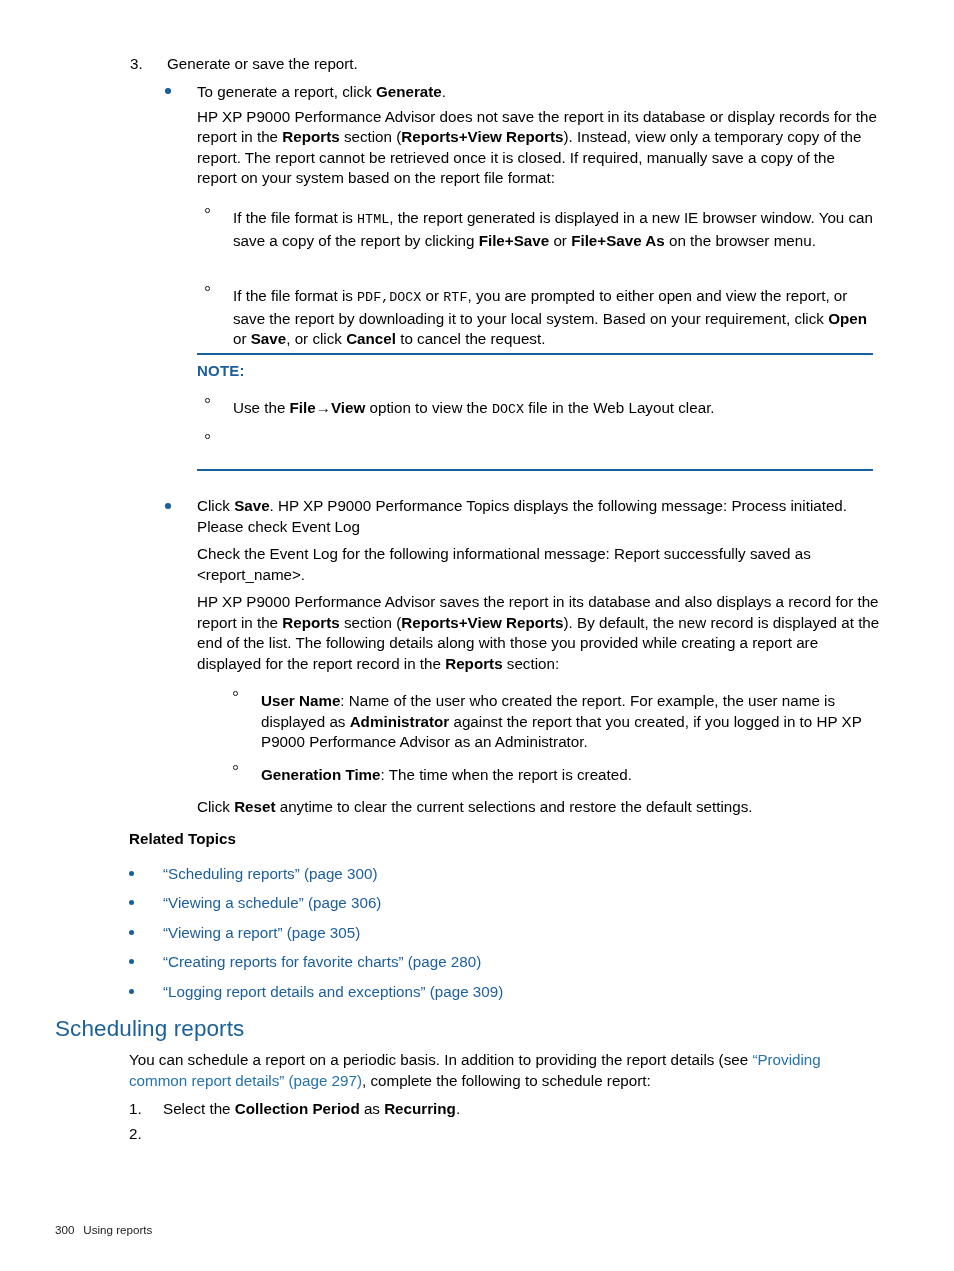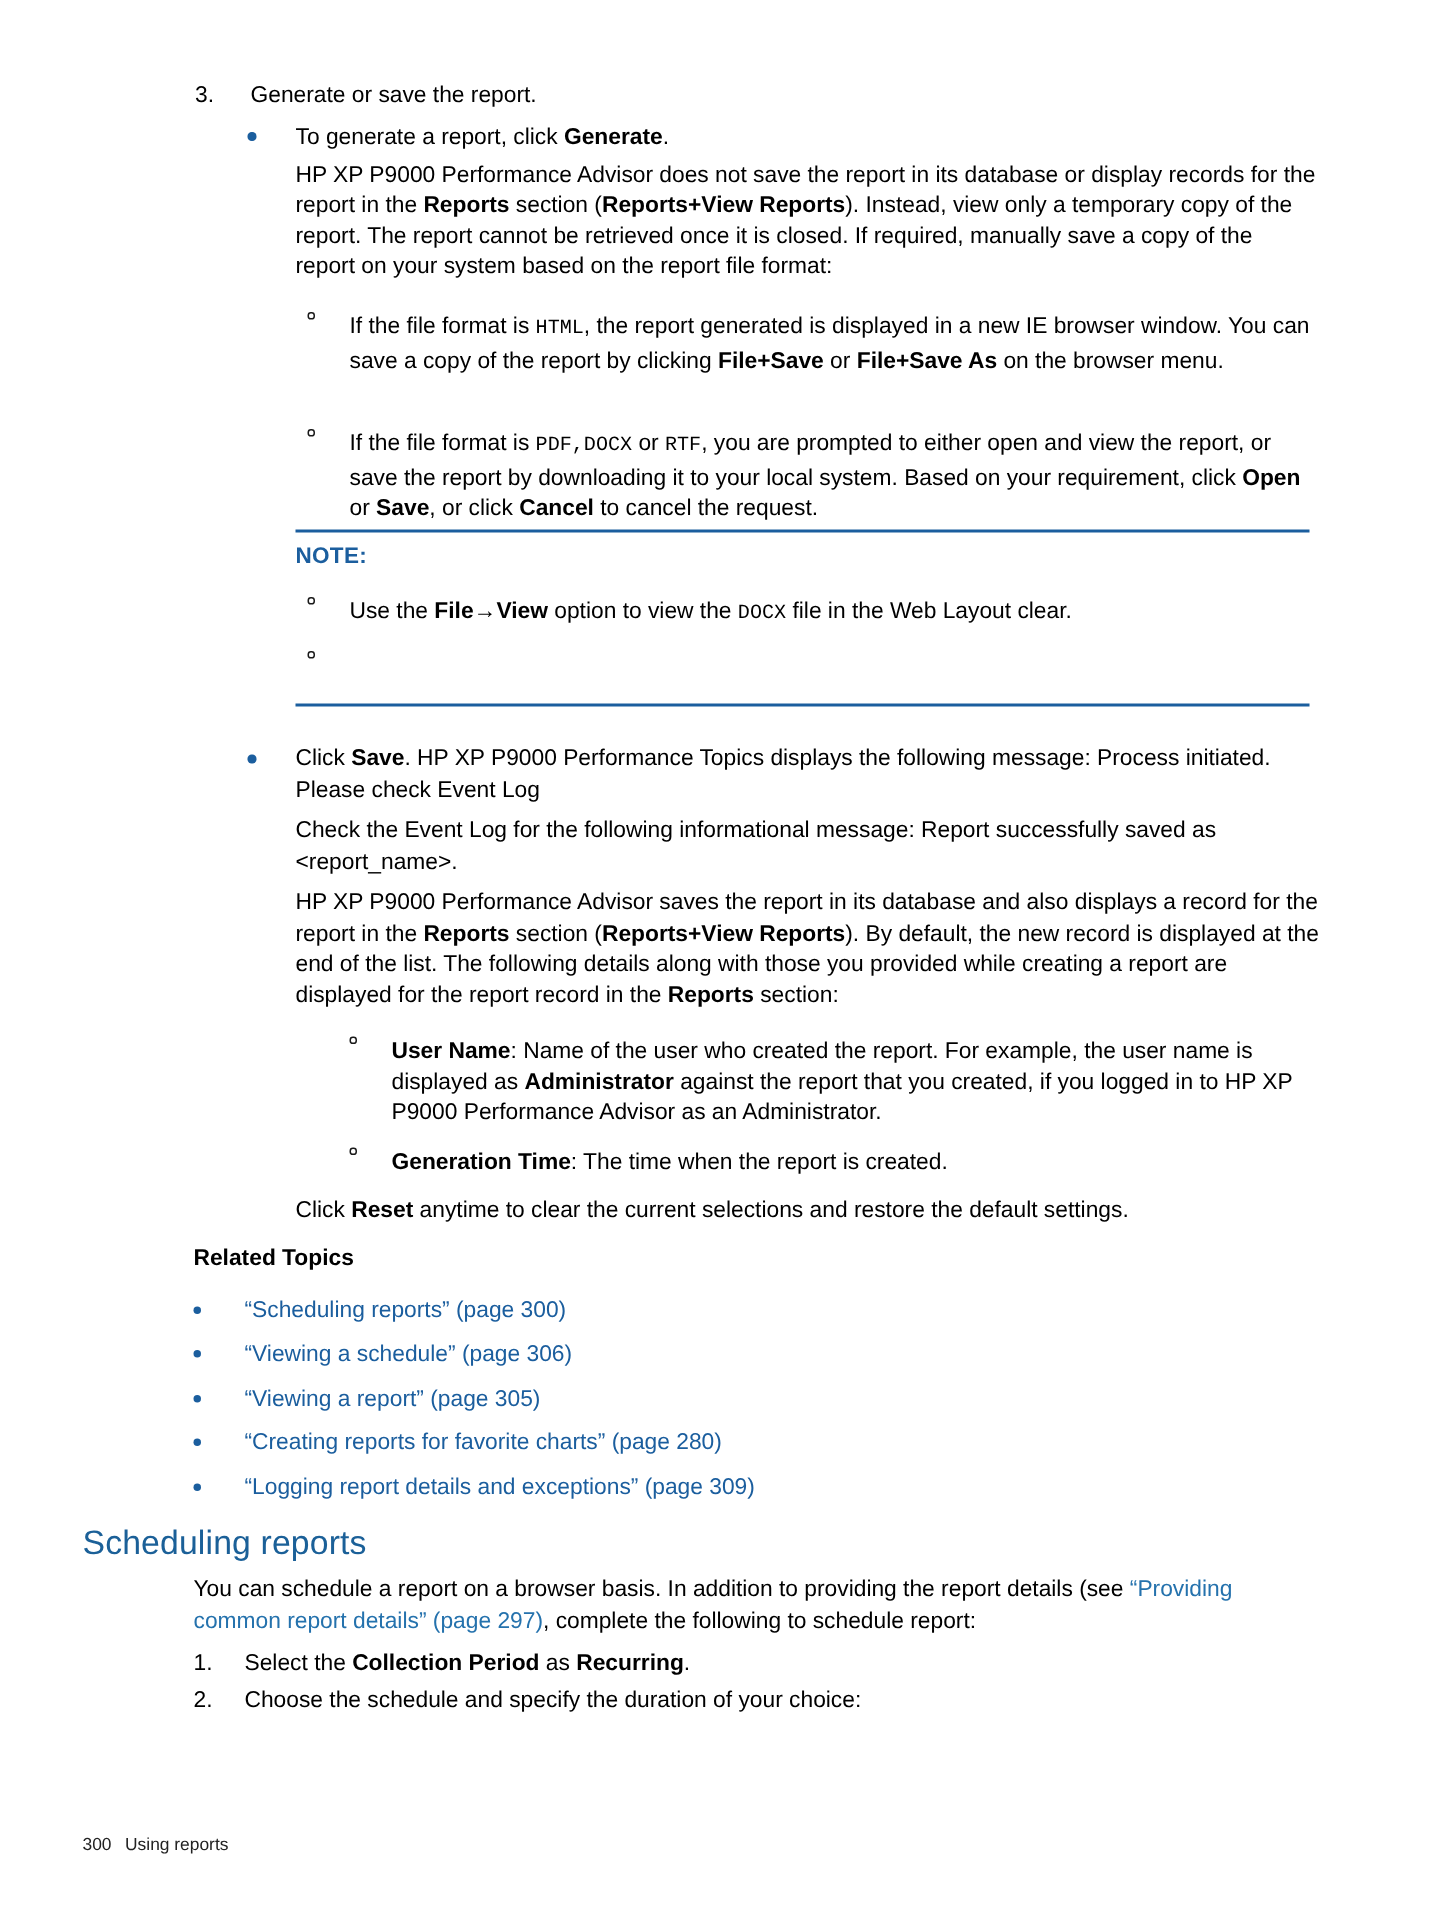--- a/index.html
+++ b/index.html
@@ -194,25 +194,24 @@
     <span class="bullet-dot-sm rt-dot"></span>
     <span class="rt-label link">“Creating reports for favorite charts” (page 280)</span>
   </div>
   <div class="abs rt-row" style="top:982px">
     <span class="bullet-dot-sm rt-dot"></span>
     <span class="rt-label link">“Logging report details and exceptions” (page 309)</span>
   </div>
 
   <h1 class="abs" id="h1-sched" style="margin:0">Scheduling reports</h1>
 
-  <div class="abs para" id="sched-p"><span>You can schedule a report on a browser basis. In addition to providing the report details (see </span><span class="link-light">“Providing common report details” (page 297)</span><span>, complete the following to schedule report:</span></div>
+  <div class="abs para" id="sched-p"><span>You can schedule a report on a periodic basis. In addition to providing the report details (see </span><span class="link-light">“Providing common report details” (page 297)</span><span>, complete the following to schedule report:</span></div>
 
   <div class="abs para marker-num" id="num1-mark">1.</div>
   <div class="abs para" id="num1-text"><span>Select the </span><b>Collection Period</b><span> as </span><b>Recurring</b><span>.</span></div>
 
   <div class="abs para marker-num" id="num2-mark">2.</div>
-  <div class="abs para" id="num2-text"><span>Choose the schedule and specify the duration of your choice:</span></div>
 
   <div class="abs" id="footer">
     <span class="pg">300</span><span>Using reports</span>
   </div>
 
 </div>
 
 </body></html>

